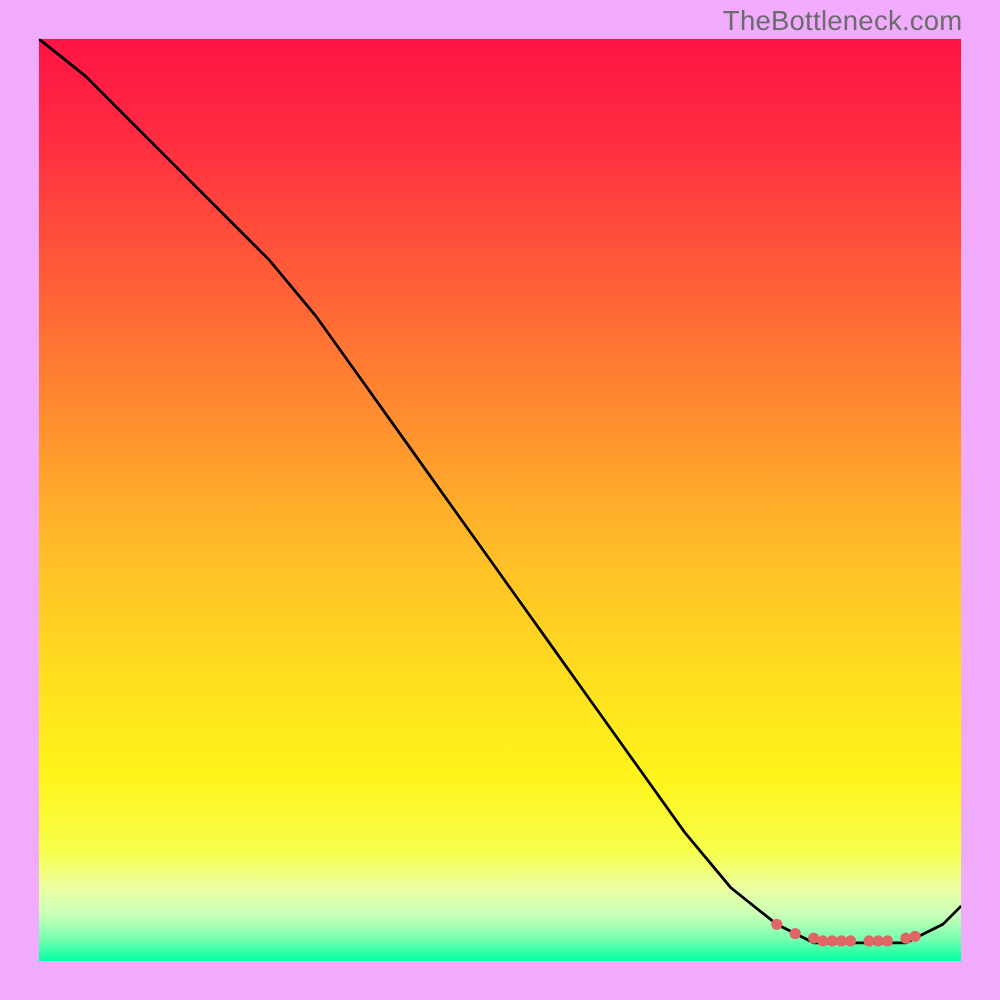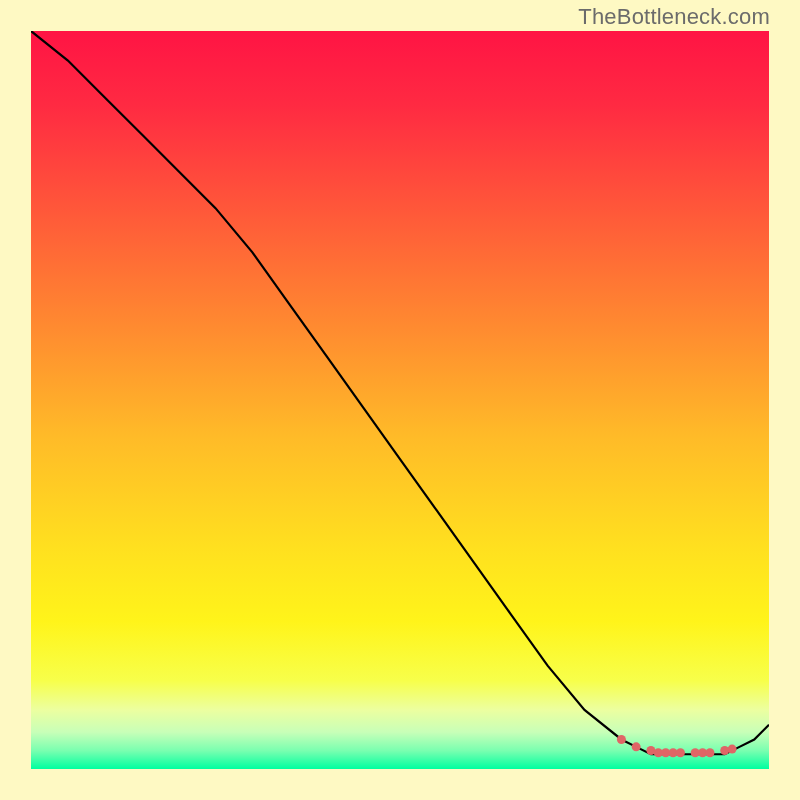--- a/index.html
+++ b/index.html
@@ -8,21 +8,21 @@
     width: 800px;
     height: 800px;
     overflow: hidden;
     background: #000;
     font-family: Arial, Helvetica, sans-serif;
   }
   .frame {
     position: relative;
     width: 800px;
     height: 800px;
-    background: #fef9c3;
+    background: #f0abfc;
   }
   .plot {
     position: absolute;
     left: 31px;
     top: 31px;
     width: 738px;
     height: 738px;
     
   }
   .plot-svg {

